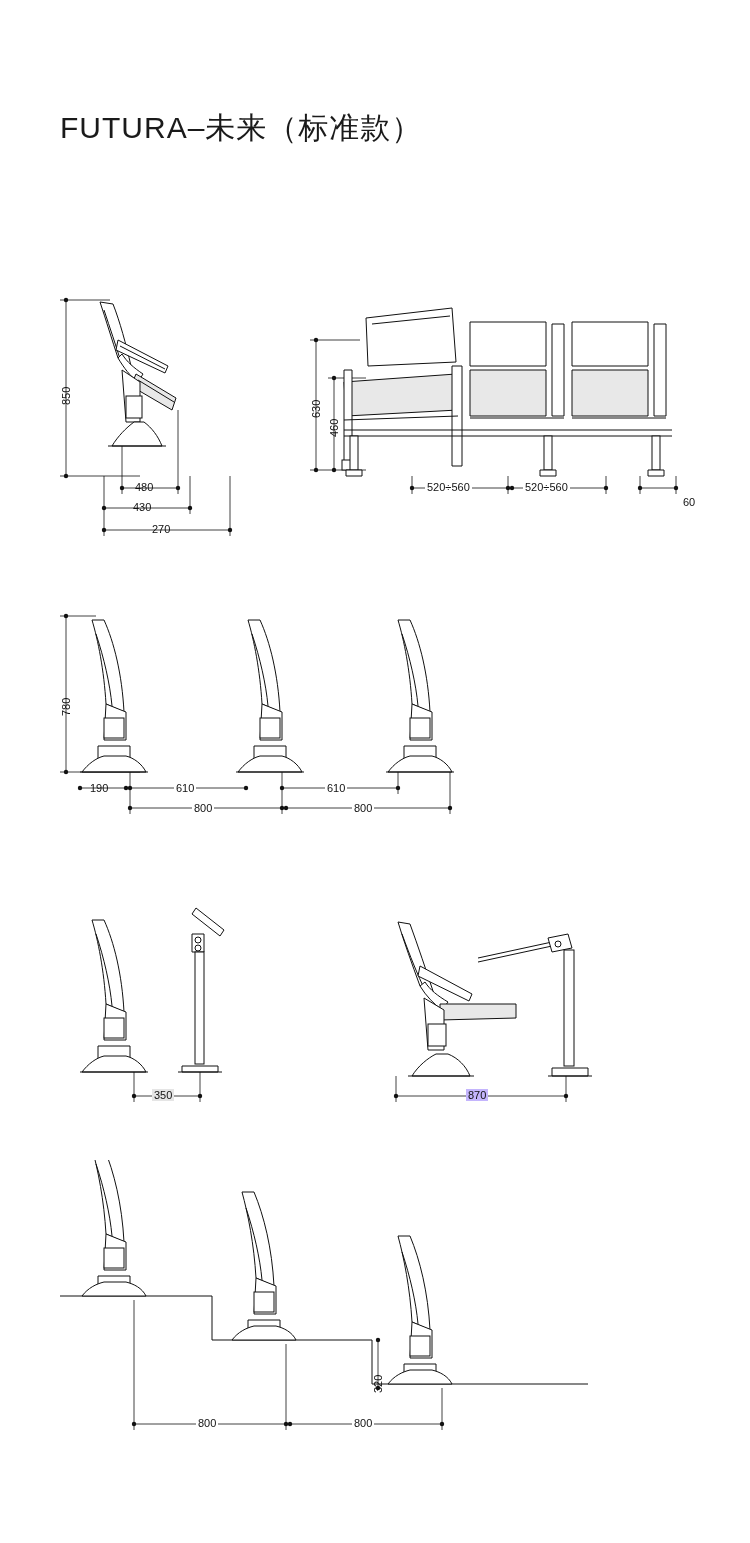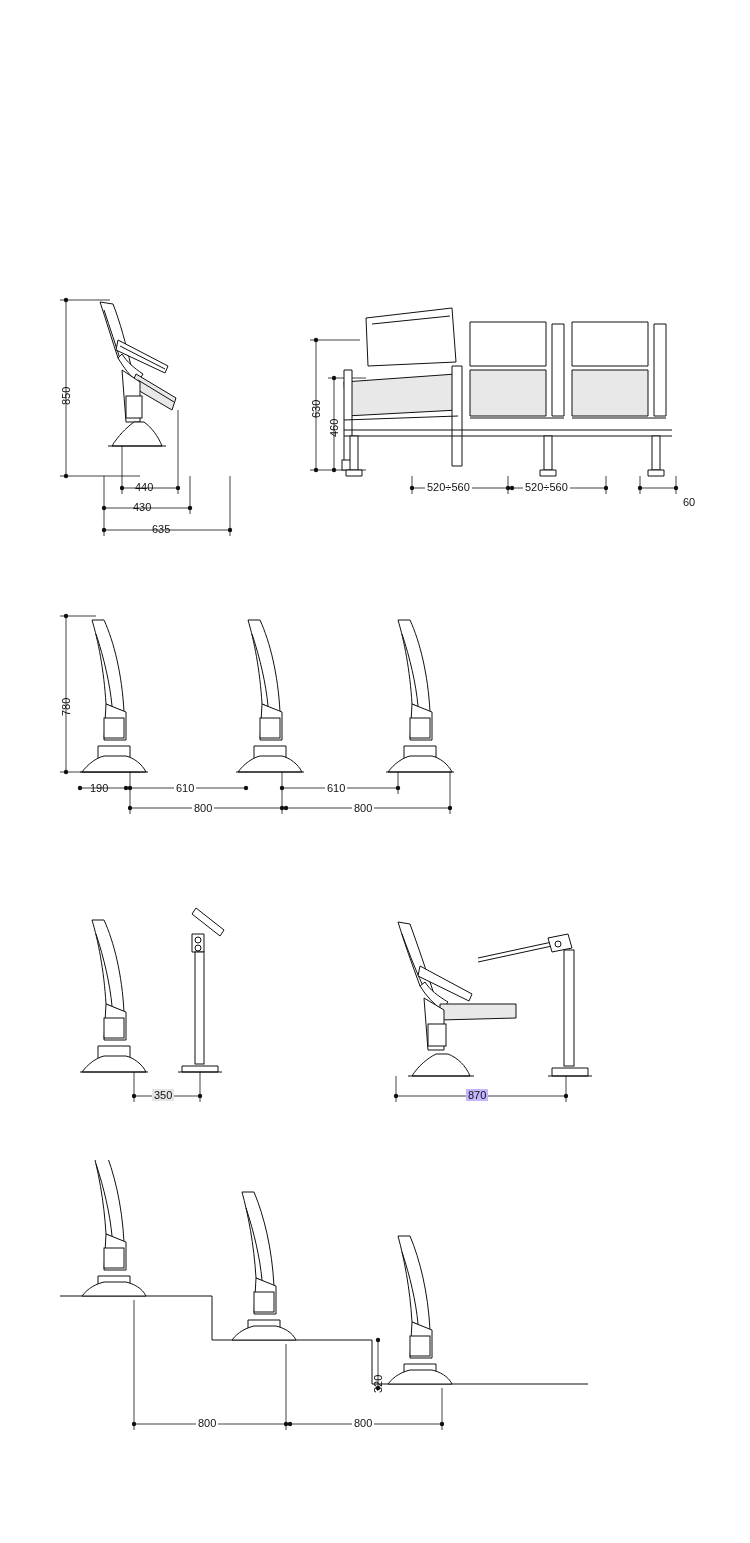--- a/index.html
+++ b/index.html
@@ -32,20 +32,21 @@
   .ln-thin{stroke:#111;stroke-width:0.8;fill:none;}
   .fillw{fill:#ffffff;stroke:#111;stroke-width:1;}
   .fillg{fill:#e8e8e8;stroke:#111;stroke-width:1;}
   .dot{fill:#111;}
 </style>
 </head>
 <body>
 
 <div class="page">
 
+  <div class="title">FUTURA–未来（标准款）</div>
 
   <svg class="abs" style="left:0;top:270px;" width="750" height="290">
 
     <g>
       <line class="ln-thin" x1="66" y1="30" x2="66" y2="206"></line>
       <circle class="dot" cx="66" cy="30" r="2.2"></circle>
       <circle class="dot" cx="66" cy="206" r="2.2"></circle>
       <line class="ln-thin" x1="60" y1="30" x2="110" y2="30"></line>
       <line class="ln-thin" x1="60" y1="206" x2="140" y2="206"></line>
     </g>
@@ -147,23 +148,23 @@
       <circle class="dot" cx="676" cy="218" r="2.2"></circle>
       <line class="ln-thin" x1="412" y1="206" x2="412" y2="224"></line>
       <line class="ln-thin" x1="508" y1="206" x2="508" y2="224"></line>
       <line class="ln-thin" x1="606" y1="206" x2="606" y2="224"></line>
       <line class="ln-thin" x1="640" y1="206" x2="640" y2="224"></line>
       <line class="ln-thin" x1="676" y1="206" x2="676" y2="224"></line>
     </g>
   </svg>
 
   <div class="dimtxt vert" style="left:60px;top:405px;">850</div>
-  <div class="dimtxt" style="left:135px;top:481px;">440</div>
+  <div class="dimtxt" style="left:135px;top:481px;">480</div>
   <div class="dimtxt" style="left:133px;top:501px;">430</div>
-  <div class="dimtxt" style="left:152px;top:523px;">635</div>
+  <div class="dimtxt" style="left:152px;top:523px;">270</div>
 
   <div class="dimtxt vert" style="left:310px;top:418px;">630</div>
   <div class="dimtxt vert" style="left:328px;top:437px;">460</div>
   <div class="dimtxt" style="left:425px;top:481px;background:#fff;padding:0 2px;">520÷560</div>
   <div class="dimtxt" style="left:523px;top:481px;background:#fff;padding:0 2px;">520÷560</div>
   <div class="dimtxt" style="left:651px;top:496px;margin-left:32px;">60</div>
 
   <svg class="abs" style="left:0;top:600px;" width="750" height="230">
 
     <g>

